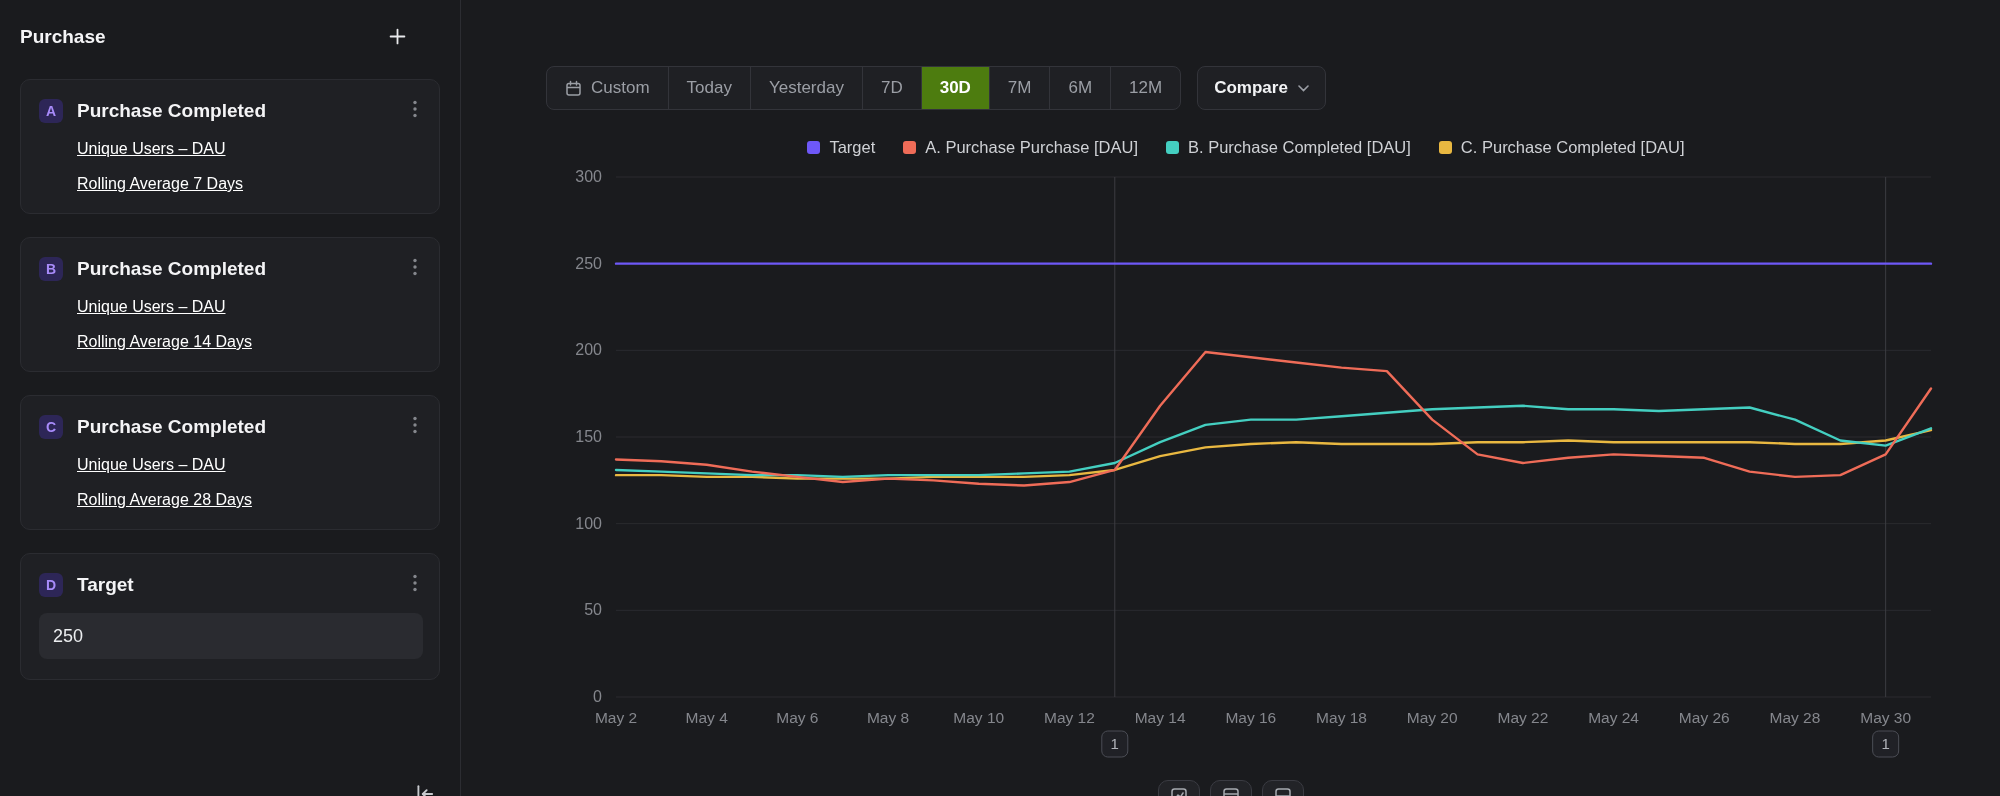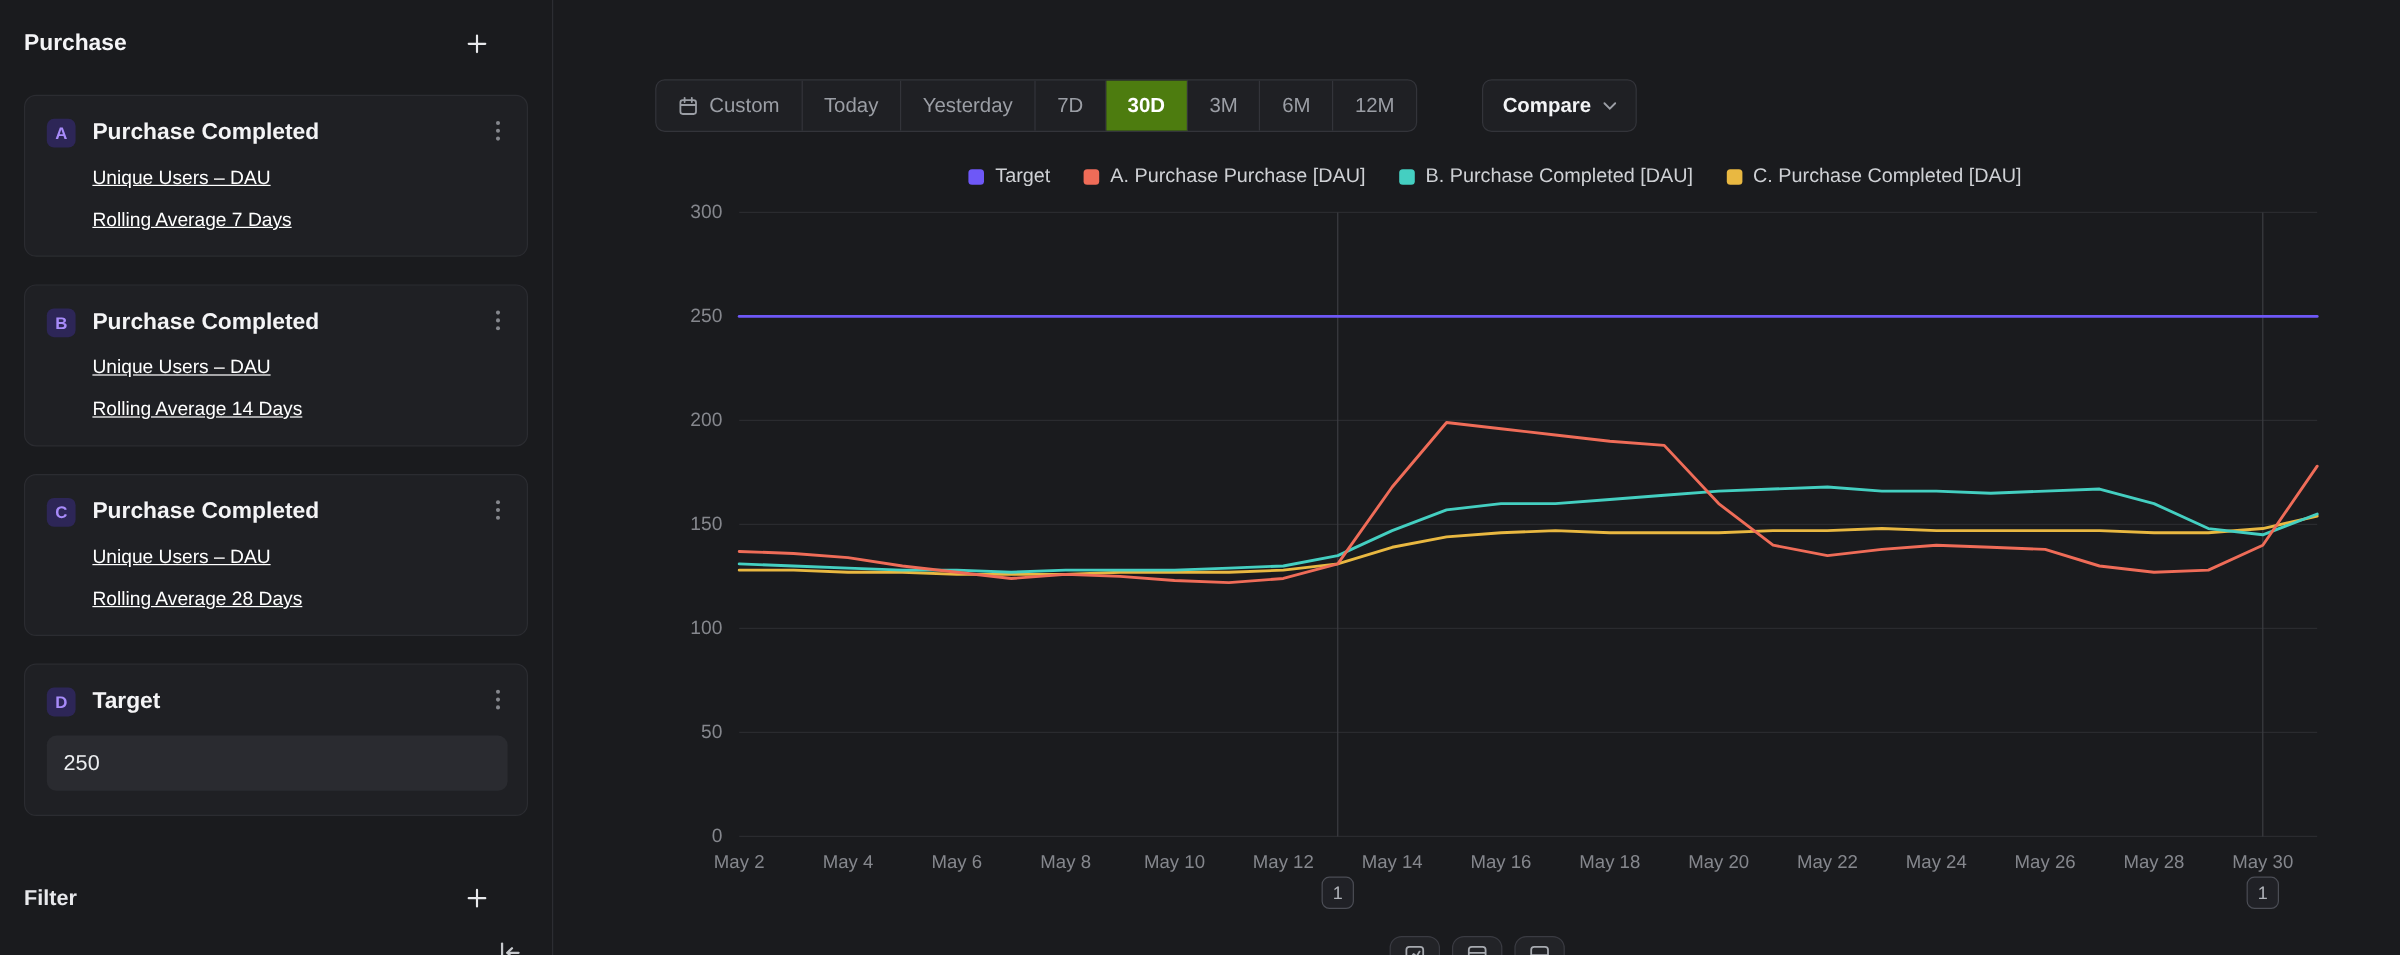--- a/index.html
+++ b/index.html
@@ -49,21 +49,21 @@
     font-family:"Liberation Sans", sans-serif;
   }
   .filter-row {
     margin-top:56px; display:flex; align-items:center; justify-content:space-between;
     padding-right:30px;
   }
   .filter-label { font-size:18px; font-weight:700; color:#e8e9ec; }
   .collapse-btn { position:absolute; right:20px; bottom:-12px; color:#c7c9cd; }
   
   .main { flex:1; position:relative; padding:66px 54px 0 85px; overflow:hidden; }
-  .toolbar { display:flex; align-items:center;gap:38px; }
+  .toolbar { display:flex; align-items:center; }
   .segmented {
     display:flex; align-items:stretch; height:44px;
     border:1px solid #33343a; border-radius:8px; overflow:hidden; background:#1f2024;
   }
   .seg-item {
     display:flex; align-items:center; gap:9px;
     padding:0 18px; background:none; border:none; border-right:1px solid #33343a;
     color:#9b9ea5; font-size:17px; cursor:pointer;
     font-family:"Liberation Sans", sans-serif;
   }
@@ -164,28 +164,20 @@
         <svg width="4" height="18" viewBox="0 0 4 18">
             <circle cx="2" cy="2.5" r="1.7" fill="currentColor"></circle>
             <circle cx="2" cy="9" r="1.7" fill="currentColor"></circle>
             <circle cx="2" cy="15.5" r="1.7" fill="currentColor"></circle>
           </svg>
       </button>
     </div>
     <input class="target-input" type="text" value="250" style="">
   </div>
 
-  <div class="filter-row">
-    <span class="filter-label">Filter</span>
-    <button class="icon-btn">
-      <svg width="17" height="17" viewBox="0 0 16 16">
-          <path d="M8 1.5v13M1.5 8h13" stroke="currentColor" stroke-width="1.7" stroke-linecap="round"></path>
-        </svg>
-    </button>
-  </div>
 
   <button class="icon-btn collapse-btn">
     <svg width="22" height="20" viewBox="0 0 20 18">
         <path d="M4 2v14" stroke="currentColor" stroke-width="1.7" stroke-linecap="round"></path>
         <path d="M16.5 9H8" stroke="currentColor" stroke-width="1.7" stroke-linecap="round"></path>
         <path d="M11.5 5.5L8 9l3.5 3.5" fill="none" stroke="currentColor" stroke-width="1.7" stroke-linecap="round" stroke-linejoin="round"></path>
       </svg>
   </button>
 </div>
 
@@ -206,21 +198,21 @@
         <button class="seg-item">
           <span>Yesterday</span>
         </button>
         <button class="seg-item">
           <span>7D</span>
         </button>
         <button class="seg-item selected">
           <span>30D</span>
         </button>
         <button class="seg-item">
-          <span>3M</span>
+          <span>7M</span>
         </button>
         <button class="seg-item">
           <span>6M</span>
         </button>
         <button class="seg-item">
           <span>12M</span>
         </button>
       </div>
     <button class="tb-btn compare">
       <span>Compare</span>

